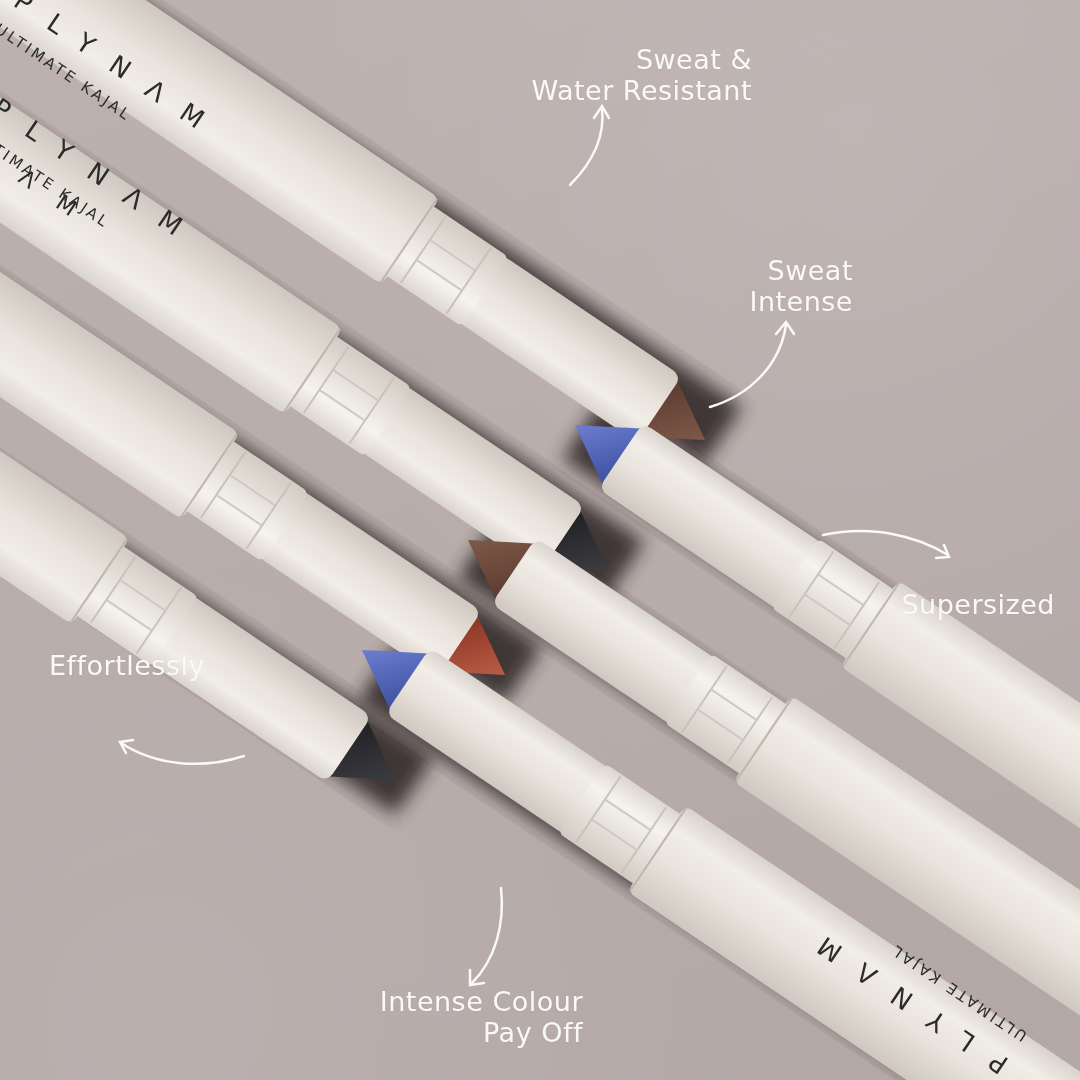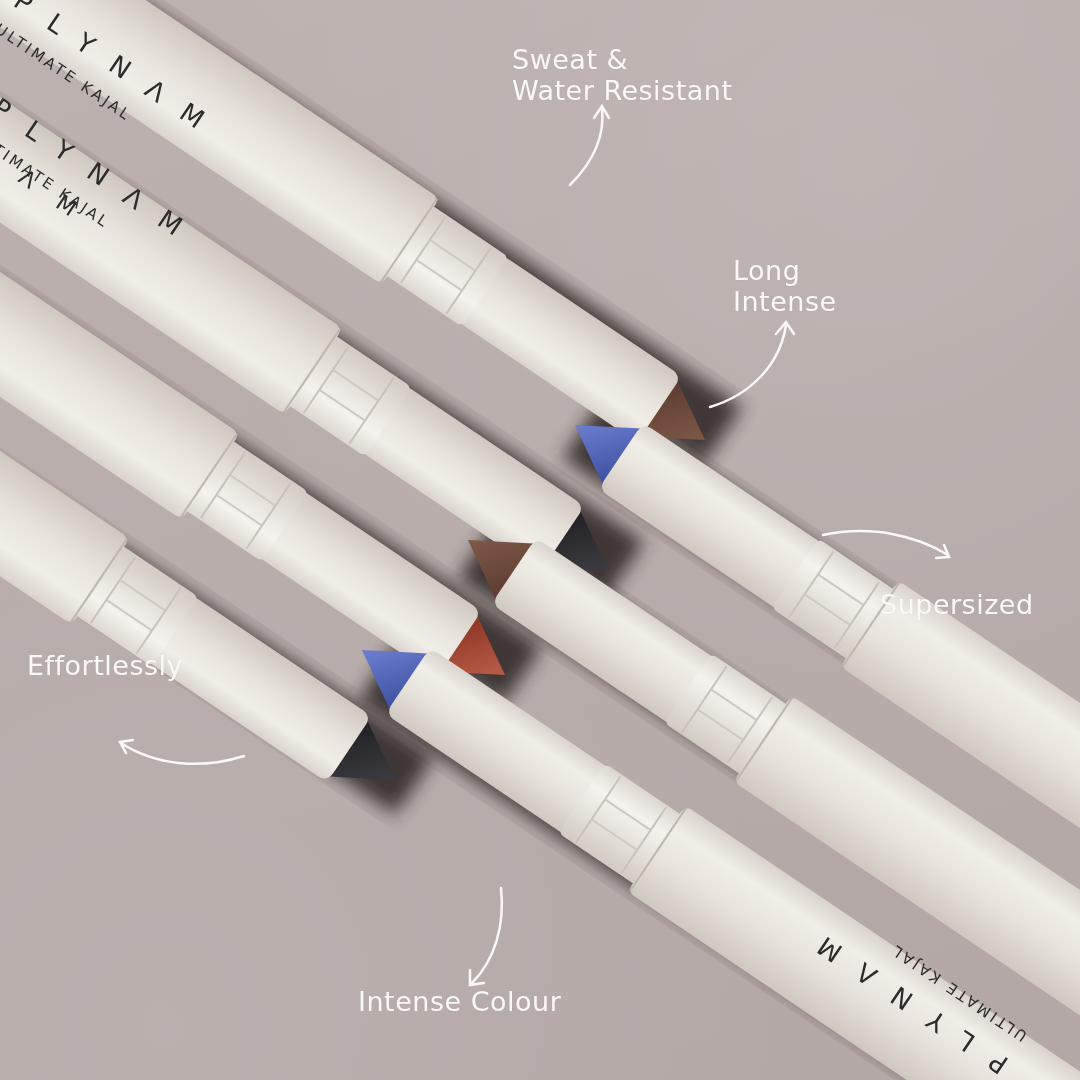--- a/index.html
+++ b/index.html
@@ -5,21 +5,21 @@
   html,body{margin:0;padding:0;}
   body{width:1080px;height:1080px;overflow:hidden;position:relative;
        background:#b7acaa;font-family:"DejaVu Sans","Liberation Sans",sans-serif;}
   .bg{position:absolute;inset:0;
       background:
         radial-gradient(ellipse at 80% 15%, rgba(255,255,255,0.10), rgba(0,0,0,0) 55%),
         radial-gradient(ellipse at 15% 95%, rgba(255,255,255,0.08), rgba(0,0,0,0) 50%),
         linear-gradient(160deg,#bdb2b0 0%,#b5aaa8 50%,#b3a8a6 100%);}
   svg.scene{position:absolute;left:0;top:0;}
   .callout{position:absolute;color:#fbf9f8;font-size:27px;line-height:31px;
-           letter-spacing:0.5px;text-align:left;white-space:nowrap;
+           letter-spacing:0.5px;text-align:right;white-space:nowrap;
            text-shadow:0 0 2px rgba(0,0,0,0.05);}
   .callout span{display:block;}
 </style>
 </head>
 <body>
 
 <div class="bg"></div>
 
 <svg class="scene" width="1080" height="1080" viewBox="0 0 1080 1080">
   <defs>
@@ -165,24 +165,25 @@
       <path d="M470,970 L470,985 L484,983"></path>
     </g>
   </g>
 </svg>
 
 <div class="callout" style="left:512px;top:44px;width:240px;">
   <span>Sweat &amp;</span>
   <span>Water Resistant</span>
 </div>
 <div class="callout" style="left:733px;top:255px;width:120px;">
-  <span>Long</span>
+  <span>Sweat</span>
   <span>Intense</span>
 </div>
 <div class="callout" style="left:880px;top:589px;width:175px;">
   <span>Supersized</span>
 </div>
 <div class="callout" style="left:27px;top:650px;width:178px;">
   <span>Effortlessly</span>
 </div>
 <div class="callout" style="left:358px;top:986px;width:225px;">
   <span>Intense Colour</span>
+  <span>Pay Off</span>
 </div>
 
 </body></html>

